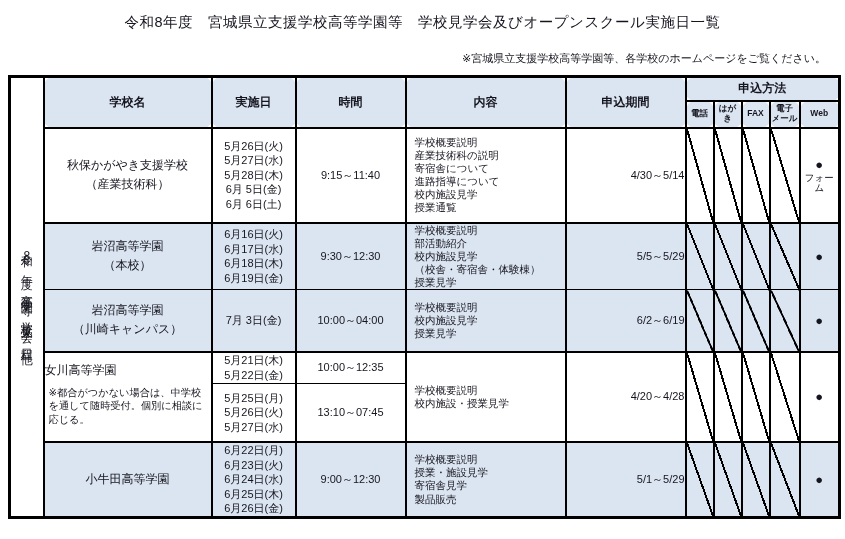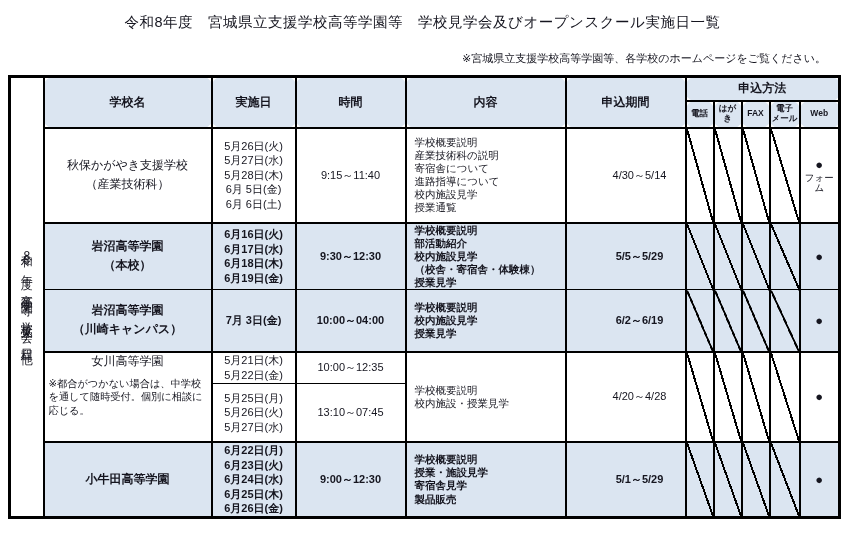--- a/index.html
+++ b/index.html
@@ -20,43 +20,43 @@
     position:absolute;top:75px;left:8px;width:830px;
     border-collapse:collapse;table-layout:fixed;
     border:3px solid #000;
   }
   td,th{border:2px solid #000;padding:0;overflow:hidden;vertical-align:middle;}
   th{background:#dbe5f1;font-weight:bold;font-size:12px;border-radius:9px;}
   th.sub{font-size:8.5px;white-space:pre-line;line-height:1.15;}
   tr.h1{height:24px;} tr.h2{height:27px;}
   tr.row-akiu{height:95px;} tr.row-iw1{height:64px;} tr.row-iw2{height:62px;}
   tr.row-on1{height:32px;} tr.row-on2{height:58px;} tr.row-ko{height:76px;}
-  tr.blue td{background-color:#dbe5f1;font-weight:bold;}
+  tr.blue td{background-color:#dbe5f1;}
   td.strip{background:#ffffff;text-align:center;}
   .vtext{
     writing-mode:vertical-rl;text-orientation:upright;display:inline-block;
     font-size:12px;letter-spacing:2.5px;line-height:1;white-space:pre;
   }
   td.school{text-align:center;font-size:12px;white-space:pre-line;line-height:1.6;}
   td.dates{text-align:center;font-size:11px;white-space:pre-line;line-height:1.32;}
   td.time{text-align:center;font-size:11px;}
   td.content{text-align:left;font-size:10.5px;white-space:pre-line;line-height:1.25;padding-left:8px;}
-  td.period{text-align:center;font-size:11px;padding-left:28px;}
+  td.period{text-align:right;font-size:11px;padding-left:28px;}
   td.na{
     background-image:linear-gradient(to top right,
       transparent calc(50% - 1px),#000 calc(50% - 1px),
       #000 calc(50% + 1px),transparent calc(50% + 1px));
   }
   td.web{text-align:center;}
   .dot{font-size:13px;line-height:1;}
   .form-label{font-size:9.5px;margin-top:2px;line-height:1;}
   .thin-b{border-bottom-width:1px;}
   .thin-t{border-top-width:1px;}
   td.school-onagawa{vertical-align:top;}
-  .on-name{text-align:center;font-size:12px;}
+  .on-name{font-size:12px;padding-top:9px;}
   .on-note{text-align:left;font-size:10.2px;line-height:1.35;padding:7px 2px 0 4px;}
 </style>
 </head>
 <body>
 
 <div class="title">令和8年度　宮城県立支援学校高等学園等　学校見学会及びオープンスクール実施日一覧</div>
 <div class="note">※宮城県立支援学校高等学園等、各学校のホームページをご覧ください。</div>
 
 <table class="schedule">
   <colgroup>

